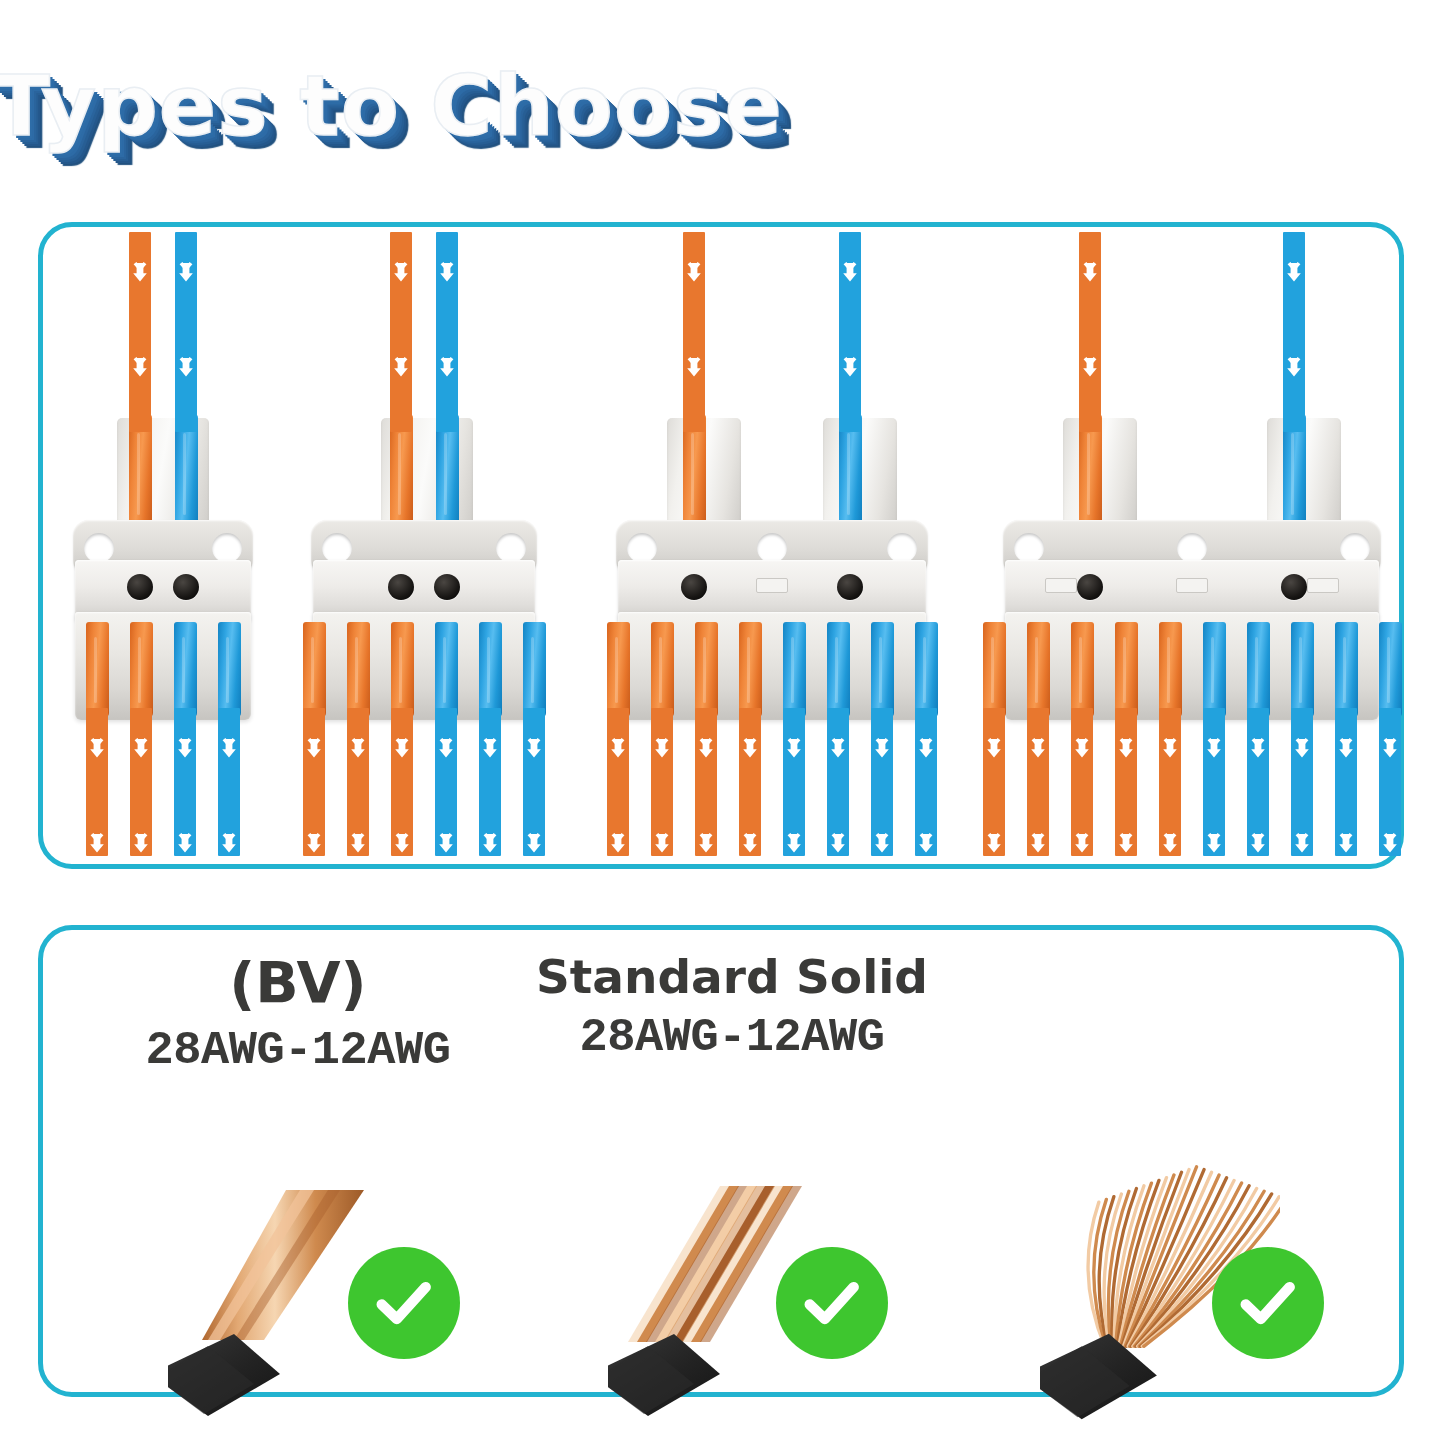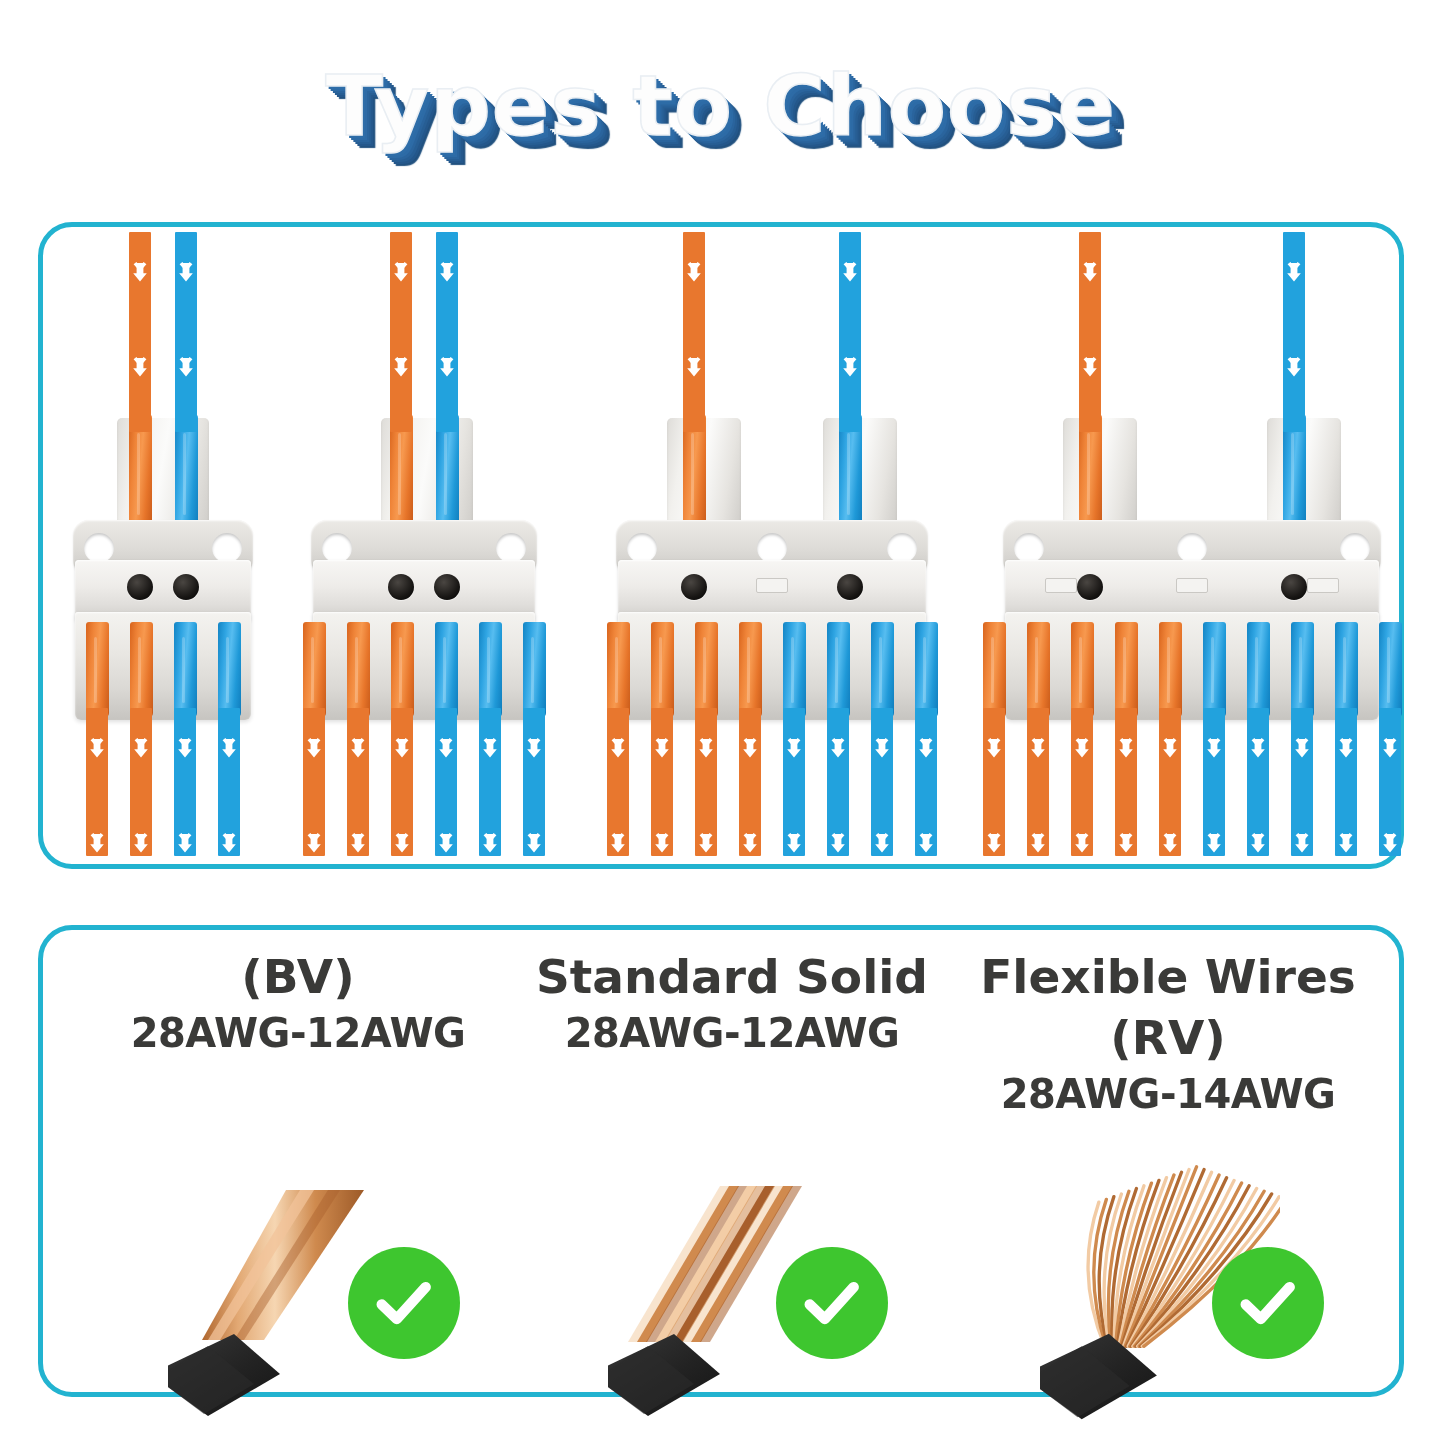--- a/index.html
+++ b/index.html
@@ -8,21 +8,21 @@
     width: 1445px; height: 1445px;
     background: #ffffff;
     font-family: "Liberation Sans", "DejaVu Sans", sans-serif;
     overflow: hidden;
   }
   #page { position: relative; width: 1445px; height: 1445px; background: #fff; }
 
   
   .title-wrap {
     position: absolute; top: 58px; left: 0; width: 1177px;
-    text-align: right; padding-right: 69px;
+    padding-right: 69px;
   }
   .title {
     display: inline-block;
     font-family: "DejaVu Sans", sans-serif;
     font-size: 83px;
     font-weight: bold;
     letter-spacing: 1px;
     color: #fdfdfd;
     -webkit-text-stroke: 1.5px #e9eef3;
     text-shadow:
@@ -123,22 +123,22 @@
   
   .wt-col { position: absolute; top: 946px; text-align: center; }
   .wt-line {
     font-family: "DejaVu Sans", sans-serif;
     font-weight: bold;
     color: #3a3a38;
     line-height: 1.30;
     white-space: nowrap;
   }
   .wt-name { font-size: 47px; }
-  .wt-code { font-size: 47px; }
-  .wt-awg  { font-size: 40px; letter-spacing: -0.5px; }
+  .wt-code { font-size: 57px; }
+  .wt-awg  { font-size: 47px; letter-spacing: -0.5px; font-family: Liberation Mono, monospace; }
 
   .sample { position: absolute; }
   .check {
     position: absolute;
     border-radius: 50%;
     background: #3ec62f;
     display: flex; align-items: center; justify-content: center;
   }
   .check svg { display:block; }
 </style>
@@ -754,25 +754,20 @@
       </div>
     </div>
 
   <div class="wt-col" style="left:88px; width:420px;">
     <div class="wt-line wt-code">(BV)</div>
     <div class="wt-line wt-awg">28AWG-12AWG</div>
   </div>
   <div class="wt-col" style="left:522px; width:420px;">
     <div class="wt-line wt-name">Standard Solid</div>
     <div class="wt-line wt-awg">28AWG-12AWG</div>
-  </div>
-  <div class="wt-col" style="left:958px; width:420px;">
-    <div class="wt-line wt-name">Flexible Wires</div>
-    <div class="wt-line wt-code">(RV)</div>
-    <div class="wt-line wt-awg">28AWG-14AWG</div>
   </div>
 
   <div id="sample-layer">
       <div class="sample" style="position: absolute; left: 168px; top: 1168px;">
   <svg width="230" height="250" viewBox="0 0 230 250">
     <defs>
       <linearGradient id="cu1" x1="0" y1="0" x2="1" y2="0">
         <stop offset="0%" stop-color="#b0672f"></stop>
         <stop offset="22%" stop-color="#e2a873"></stop>
         <stop offset="45%" stop-color="#f6d6b2"></stop>

